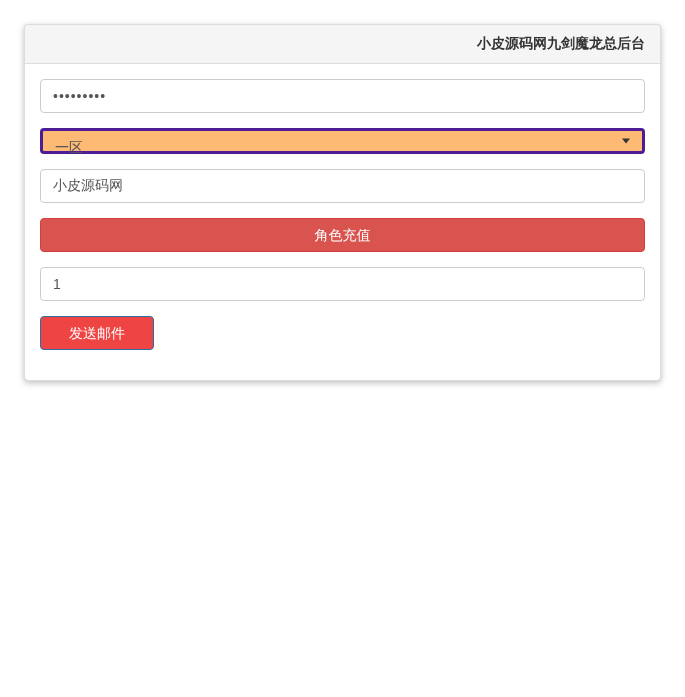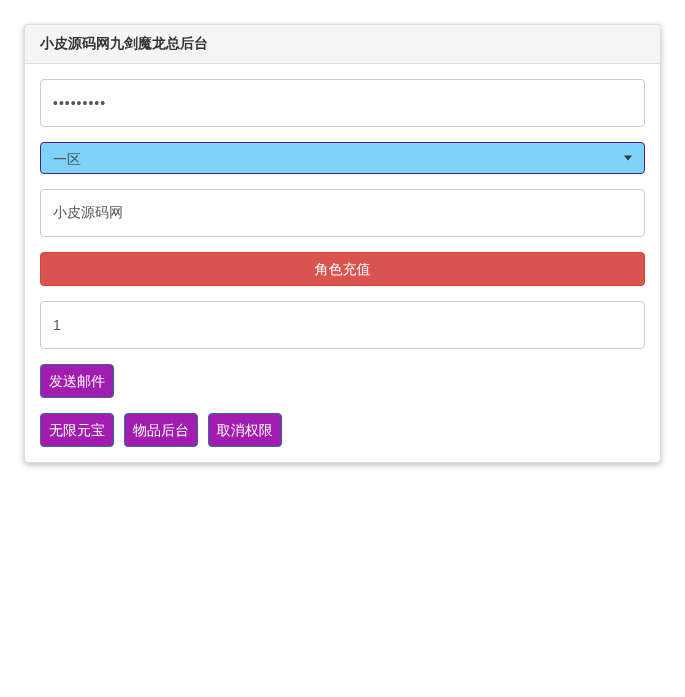--- a/index.html
+++ b/index.html
@@ -21,71 +21,72 @@
     background: #f5f5f5;
     border-bottom: 1px solid #dddddd;
     border-top-left-radius: 4px;
     border-top-right-radius: 4px;
     padding: 10px 15px;
   }
   .panel-header .title {
     font-size: 14px;
     font-weight: 700;
     color: #333333;
+    text-align: right;
   }
   .panel-body {
     padding: 15px;
   }
   .form-control {
     display: block;
     width: 100%;
-    height: 48px;
+    height: 34px;
     padding: 6px 12px;
     font-size: 14px;
     line-height: 1.42857143;
     color: #555;
     background-color: #fff;
     border: 1px solid #ccc;
     border-radius: 4px;
     outline: none;
     font-family: inherit;
   }
   .form-control::placeholder { color: #999; }
   .mb { margin-bottom: 15px; }
   .btn {
     display: inline-block;
-    padding: 6px 8px;
+    padding: 6px 28px;
     font-size: 14px;
     font-weight: 400;
     line-height: 1.42857143;
     text-align: center;
     white-space: nowrap;
     vertical-align: middle;
     cursor: pointer;
     border: 1px solid transparent;
     border-radius: 4px;
     color: #fff;
     font-family: inherit;
   }
   .btn-danger { background-color: #d9534f; border-color: #d43f3a; }
-  .btn-primary { background-color: #a21caf; border-color: #2e6da4; }
+  .btn-primary { background-color: #ef4444; border-color: #2e6da4; }
   .btn-block { display: block; width: 100%; }
   .btn-row .btn { margin-right: 6px; }
 
   
   .dropdown {
     position: relative;
     width: 100%;
-    height: 32px;
+    height: 26px;
     padding: 6px 28px 6px 12px;
     font-size: 14px;
     line-height: 1.42857143;
     color: #555;
-    background-color: #7dd3fc;
-    border: 1px solid #4c1d95;
+    background-color: #fdba74;
+    border: 3px solid #4c1d95;
     border-radius: 4px;
     cursor: default;
   }
   .dropdown .caret {
     position: absolute;
     right: 12px;
     top: 50%;
     transform: translateY(-50%);
     width: 0;
     height: 0;
@@ -118,20 +119,15 @@
     <button class="btn btn-danger btn-block mb">角色充值</button>
 
 
     <input type="text" class="form-control mb" value="1" style="">
 
     <div class="mb">
       <button class="btn btn-primary">发送邮件</button>
     </div>
 
 
-    <div class="btn-row">
-      <button class="btn btn-primary">无限元宝</button>
-      <button class="btn btn-primary">物品后台</button>
-      <button class="btn btn-primary">取消权限</button>
-    </div>
 
   </div>
 </div>
 
 </body></html>

